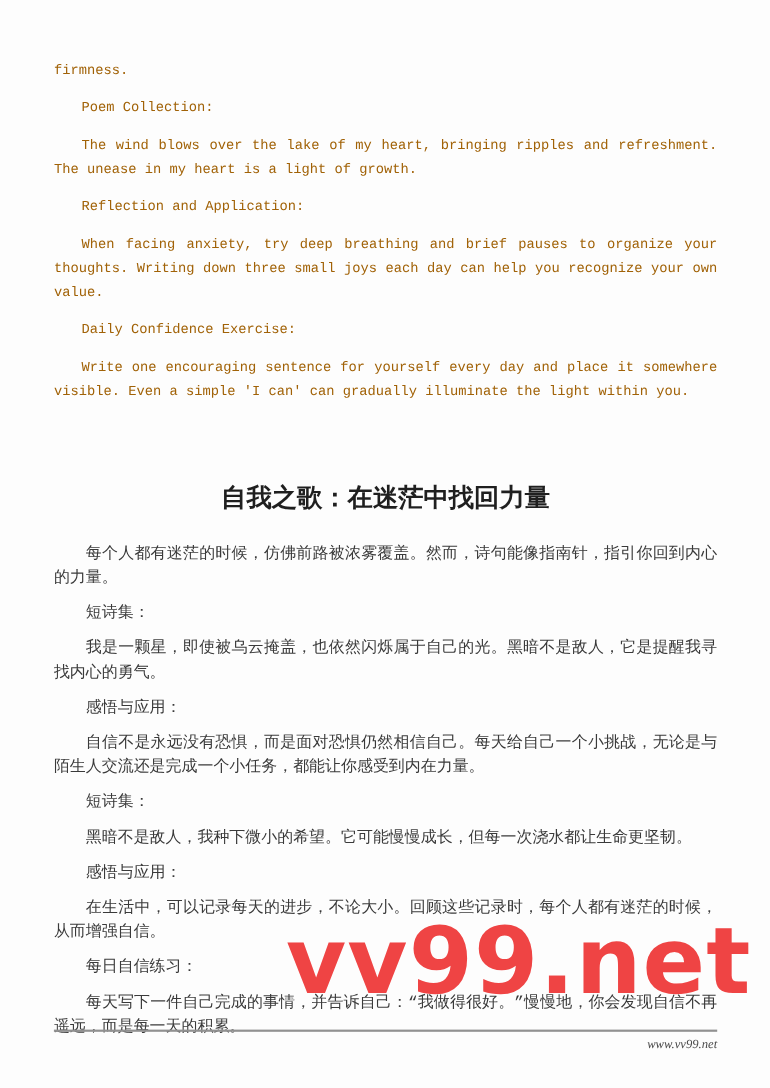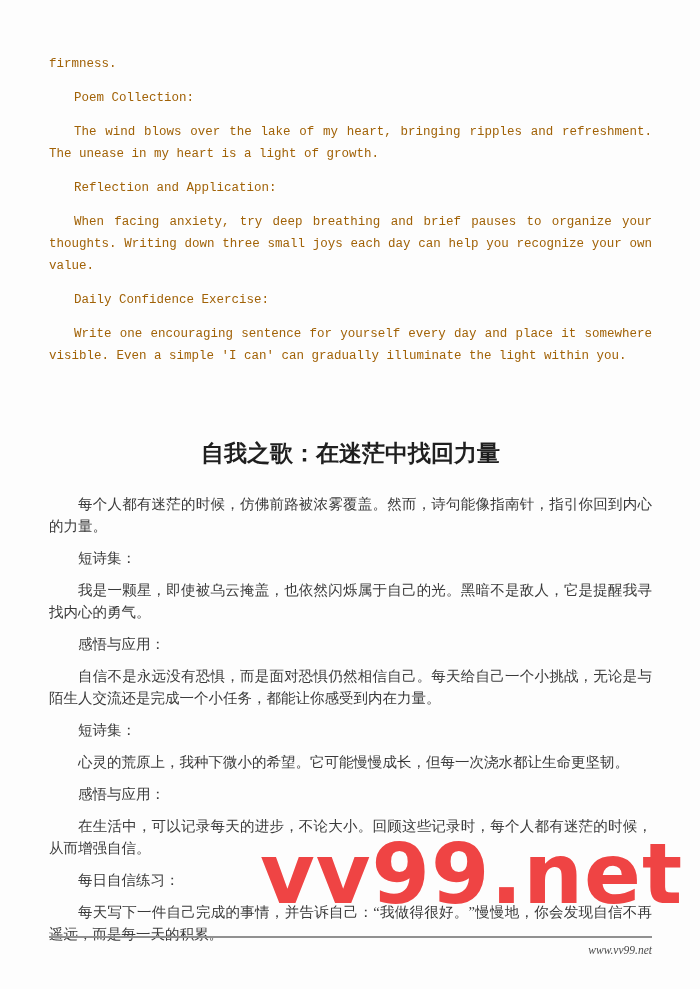--- a/index.html
+++ b/index.html
@@ -39,21 +39,21 @@
   p.en {
     margin: 0 0 12px 0;
     font-family: "Liberation Mono", monospace;
     font-size: 12.5px;
     line-height: 22px;
     color: #a16207;
     text-align: justify;
   }
   p.zh {
     margin: 0 0 10px 0;
-    font-family: Liberation Serif, serif;
+    font-family: Liberation Mono, monospace;
     font-size: 14.5px;
     line-height: 22px;
     color: #3a3a3a;
     text-align: justify;
   }
   .indent { text-indent: 2em; }
   h1.sec-title {
     margin: 70px 0 24px 0;
     font-family: "DejaVu Sans", sans-serif;
     font-size: 23px;
@@ -113,21 +113,21 @@
     <p class="zh indent">短诗集：</p>
 
     <p class="zh indent">我是一颗星，即使被乌云掩盖，也依然闪烁属于自己的光。黑暗不是敌人，它是提醒我寻找内心的勇气。</p>
 
     <p class="zh indent">感悟与应用：</p>
 
     <p class="zh indent">自信不是永远没有恐惧，而是面对恐惧仍然相信自己。每天给自己一个小挑战，无论是与陌生人交流还是完成一个小任务，都能让你感受到内在力量。</p>
 
     <p class="zh indent">短诗集：</p>
 
-    <p class="zh indent">心灵的荒原上，我种下微小的希望。它可能慢慢成长，但每一次浇水都让生命更坚韧。</p>
+    <p class="zh indent">黑暗不是敌人，我种下微小的希望。它可能慢慢成长，但每一次浇水都让生命更坚韧。</p>
 
     <p class="zh indent">感悟与应用：</p>
 
     <p class="zh indent">在生活中，可以记录每天的进步，不论大小。回顾这些记录时，每个人都有迷茫的时候，从而增强自信。</p>
 
     <p class="zh indent">每日自信练习：</p>
 
     <p class="zh indent">每天写下一件自己完成的事情，并告诉自己：“我做得很好。”慢慢地，你会发现自信不再遥远，而是每一天的积累。</p>
 
   </div>

